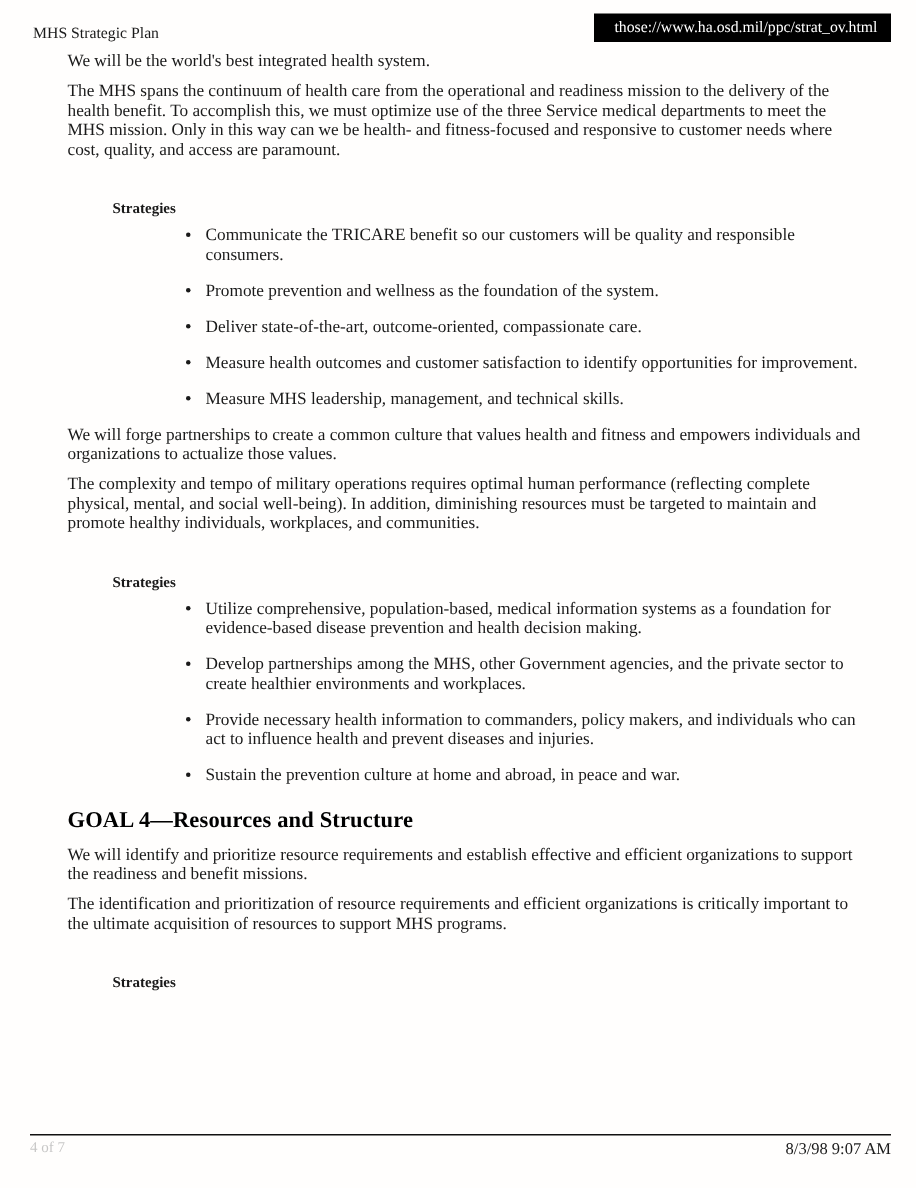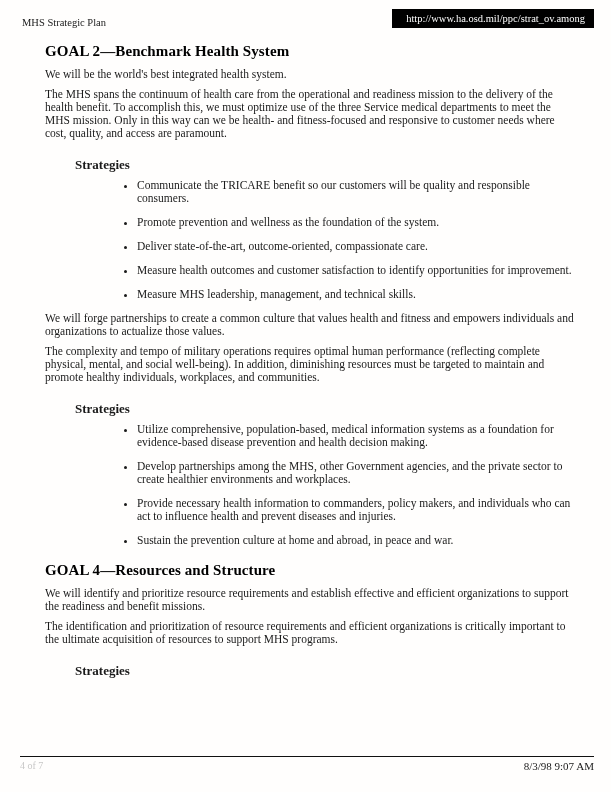--- a/index.html
+++ b/index.html
@@ -38,22 +38,22 @@
   }
   h2.goal {
     margin: 14px 0 4px 0;
     font-size: 15px;
     line-height: 19px;
     font-weight: bold;
     color: #000;
     letter-spacing: 0.1px;
   }
   .strategies {
-    margin: 17px 0 6px 30px;
-    font-size: 13px;
+    margin: 27px 0 6px 30px;
+    font-size: 10px;
     font-weight: bold;
   }
   ul.bullets {
     margin: 0;
     padding: 0 0 0 92px;
     list-style: disc outside;
   }
   ul.bullets li {
     font-size: 11.5px;
     line-height: 13px;
@@ -81,27 +81,26 @@
   }
   .timestamp { color: #1a1a1a; }
 </style>
 </head>
 <body>
 
 <div class="page">
 
   <div class="header">
     <span class="header-title">MHS Strategic Plan</span>
-    <span class="url-box">http://www.ha.osd.mil/ppc/strat_ov.among</span>
+    <span class="url-box">those://www.ha.osd.mil/ppc/strat_ov.html</span>
   </div>
 
   <div class="content">
 
 
-    <h2 class="goal">GOAL 2—Benchmark Health System</h2>
     <p>We will be the world's best integrated health system.</p>
     <p>The MHS spans the continuum of health care from the operational and readiness mission to the delivery of the health benefit. To accomplish this, we must optimize use of the three Service medical departments to meet the MHS mission. Only in this way can we be health- and fitness-focused and responsive to customer needs where cost, quality, and access are paramount.</p>
     <div class="strategies">Strategies</div>
     <ul class="bullets">
       <li>Communicate the TRICARE benefit so our customers will be quality and responsible consumers.</li>
       <li>Promote prevention and wellness as the foundation of the system.</li>
       <li>Deliver state-of-the-art, outcome-oriented, compassionate care.</li>
       <li>Measure health outcomes and customer satisfaction to identify opportunities for improvement.</li>
       <li>Measure MHS leadership, management, and technical skills.</li>
     </ul>

